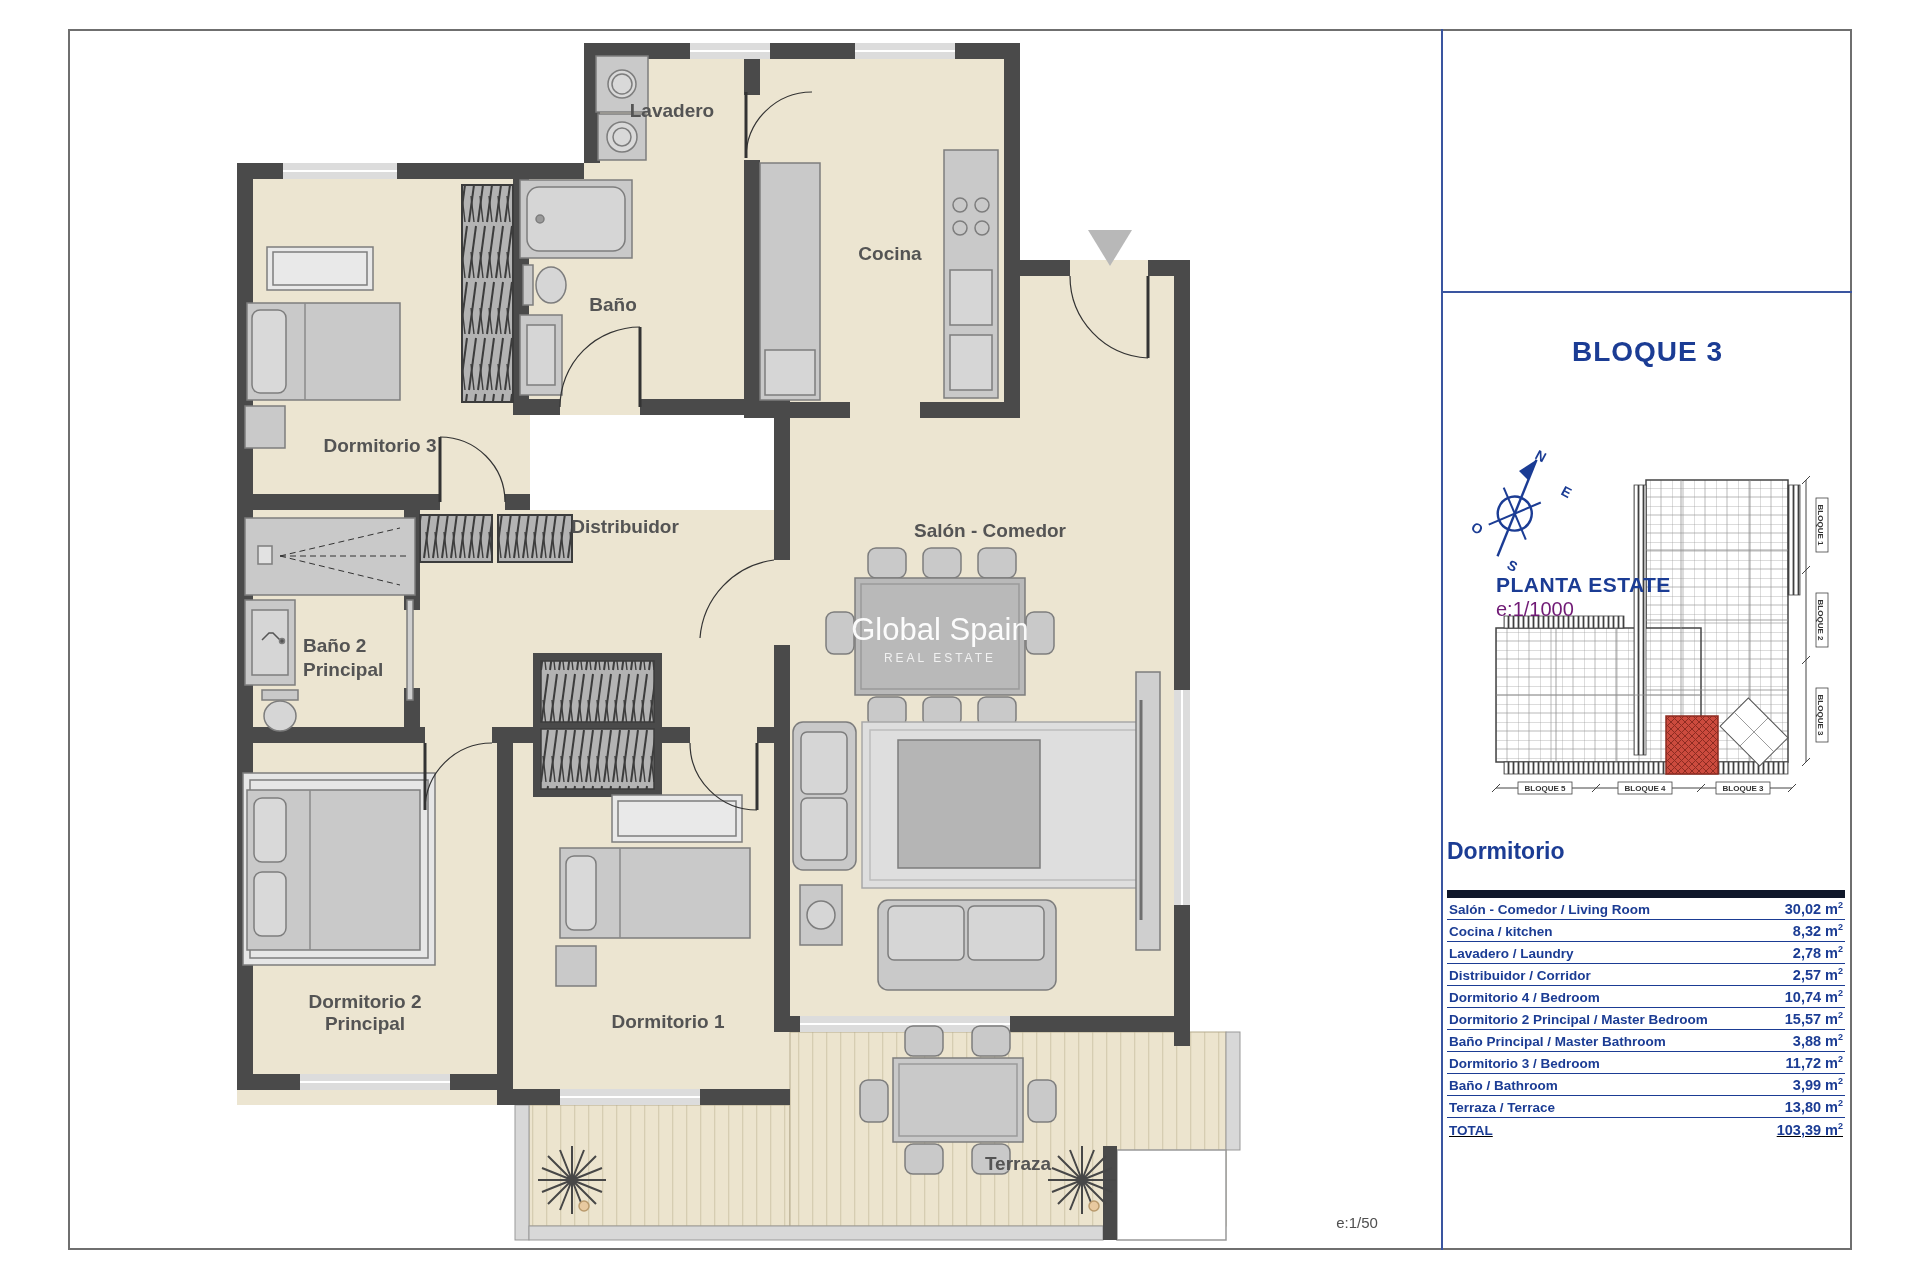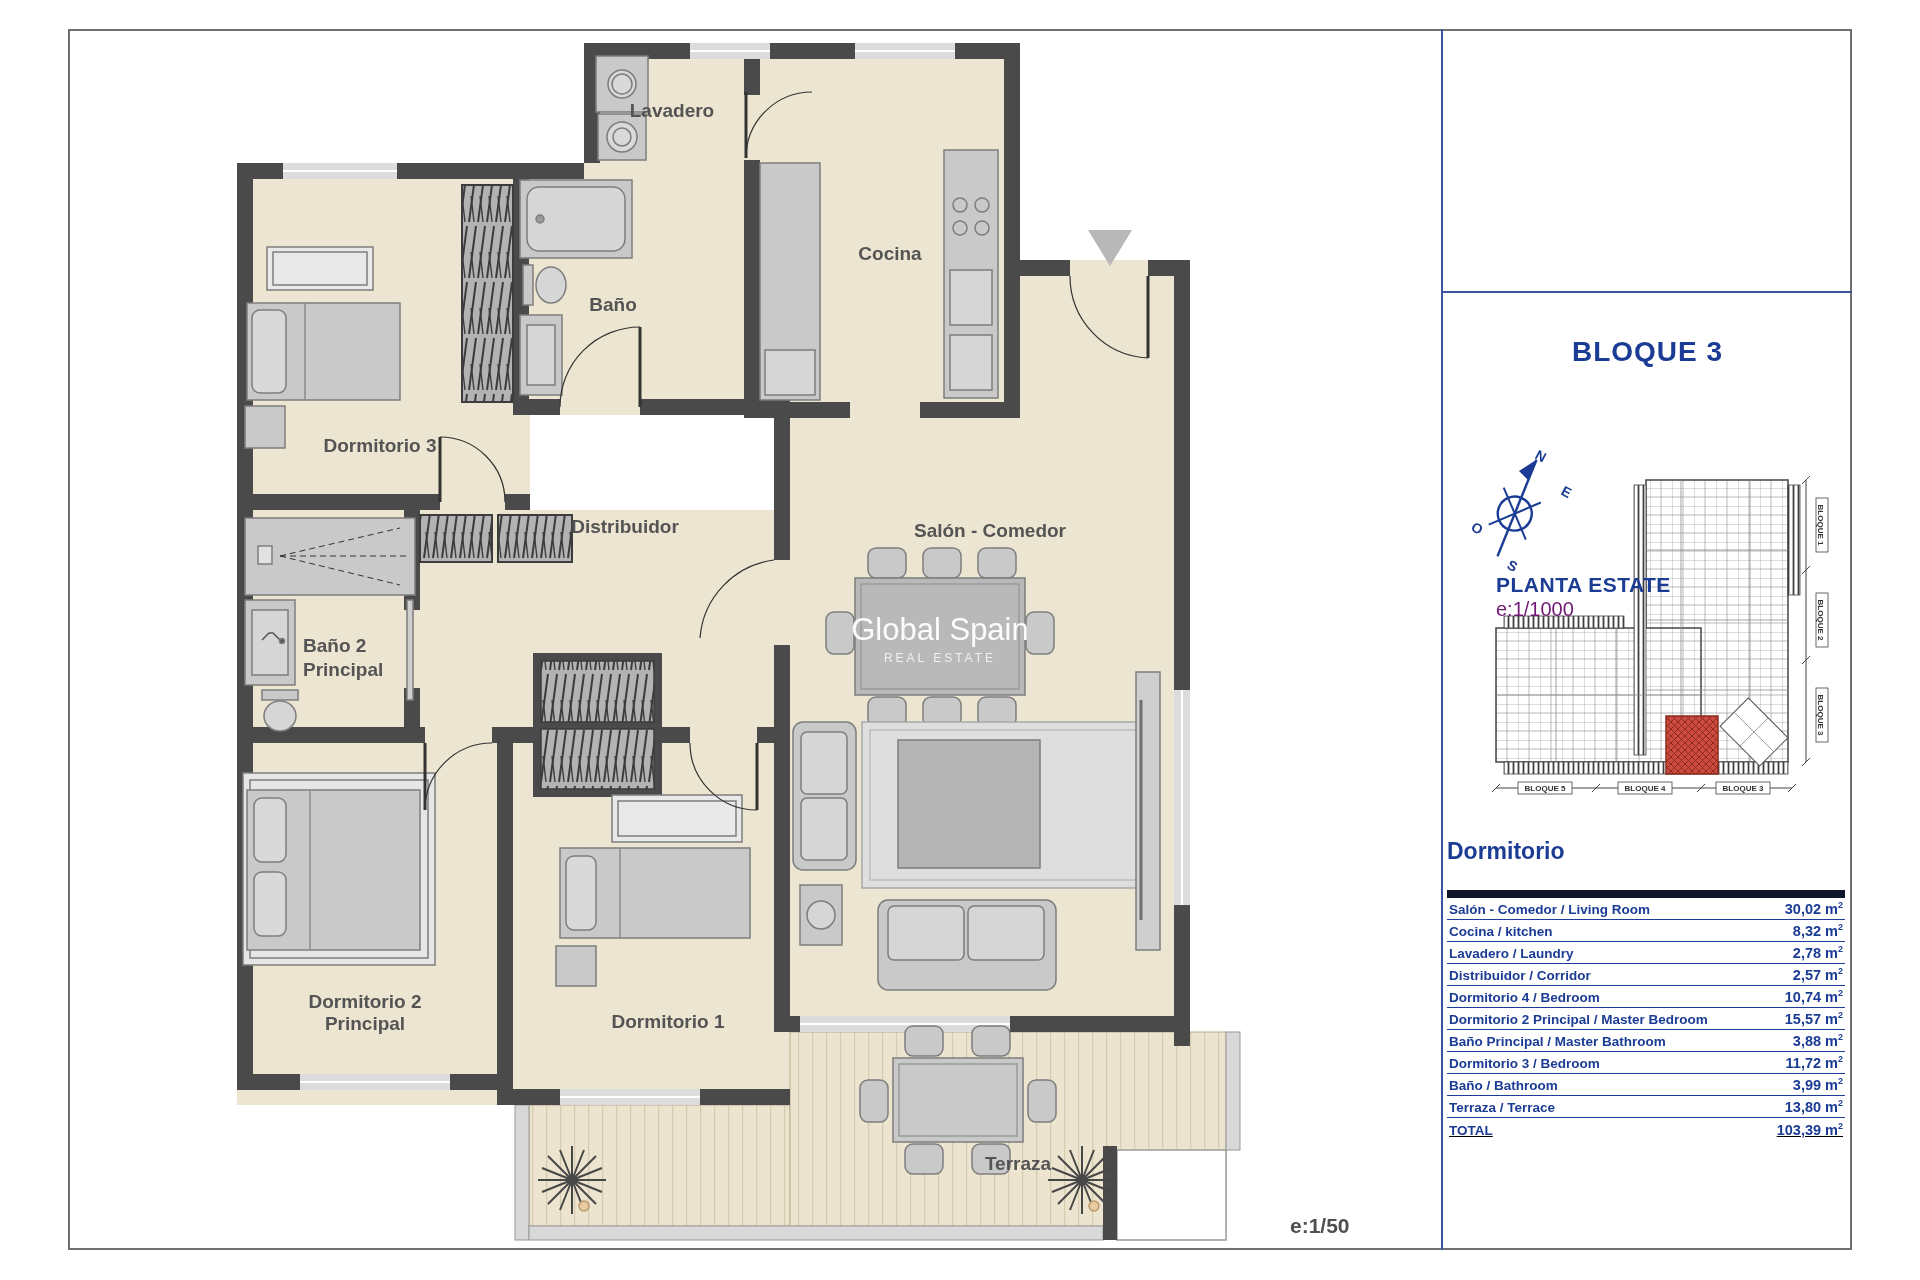--- a/index.html
+++ b/index.html
@@ -13,22 +13,22 @@
   #planta-label{left:1496px;top:573px;color:#1b3c94;font-size:21px;font-weight:bold;letter-spacing:.5px;}
   #planta-scale{left:1496px;top:598px;color:#701a75;font-size:20px;font-weight:normal;}
   #superficies-heading{left:1447px;top:838px;color:#1b3c94;font-size:23px;font-weight:bold;}
   #surface-table{left:1447px;top:854px;width:398px;border-top:8px solid #0f172a;margin-top:36px;}
   .srow{display:flex;justify-content:space-between;align-items:flex-end;height:22px;
     border-bottom:1.5px solid #1b3c94;box-sizing:border-box;padding:0 2px 2px 2px;}
   .srow.last{border-bottom:none;text-decoration:underline;}
   .slabel{color:#1b3c94;font-size:13.5px;font-weight:bold;white-space:nowrap;}
   .svalue{color:#1b3c94;font-size:14.5px;font-weight:bold;white-space:nowrap;}
   .svalue sup{font-size:9px;}
-  #plan-scale{left:1290px;top:1214px;width:134px;text-align:left;color:#4f4f4f;
-    font-size:21px;font-weight:bold;}
+  #plan-scale{left:1290px;top:1214px;width:134px;text-align:center;color:#4f4f4f;
+    font-size:15px;font-weight:normal;}
   svg text{font-family:"Liberation Sans",sans-serif;}
   .roomlabel{fill:#545454;font-weight:bold;font-size:19px;}
   .panel-svg-text{fill:#1b3c94;font-weight:bold;}
 </style>
 </head>
 <body>
 
 <div class="abs" id="page-border"></div>
 <div class="abs" id="v-divider"></div>
 <div class="abs" id="h-headline"></div>

